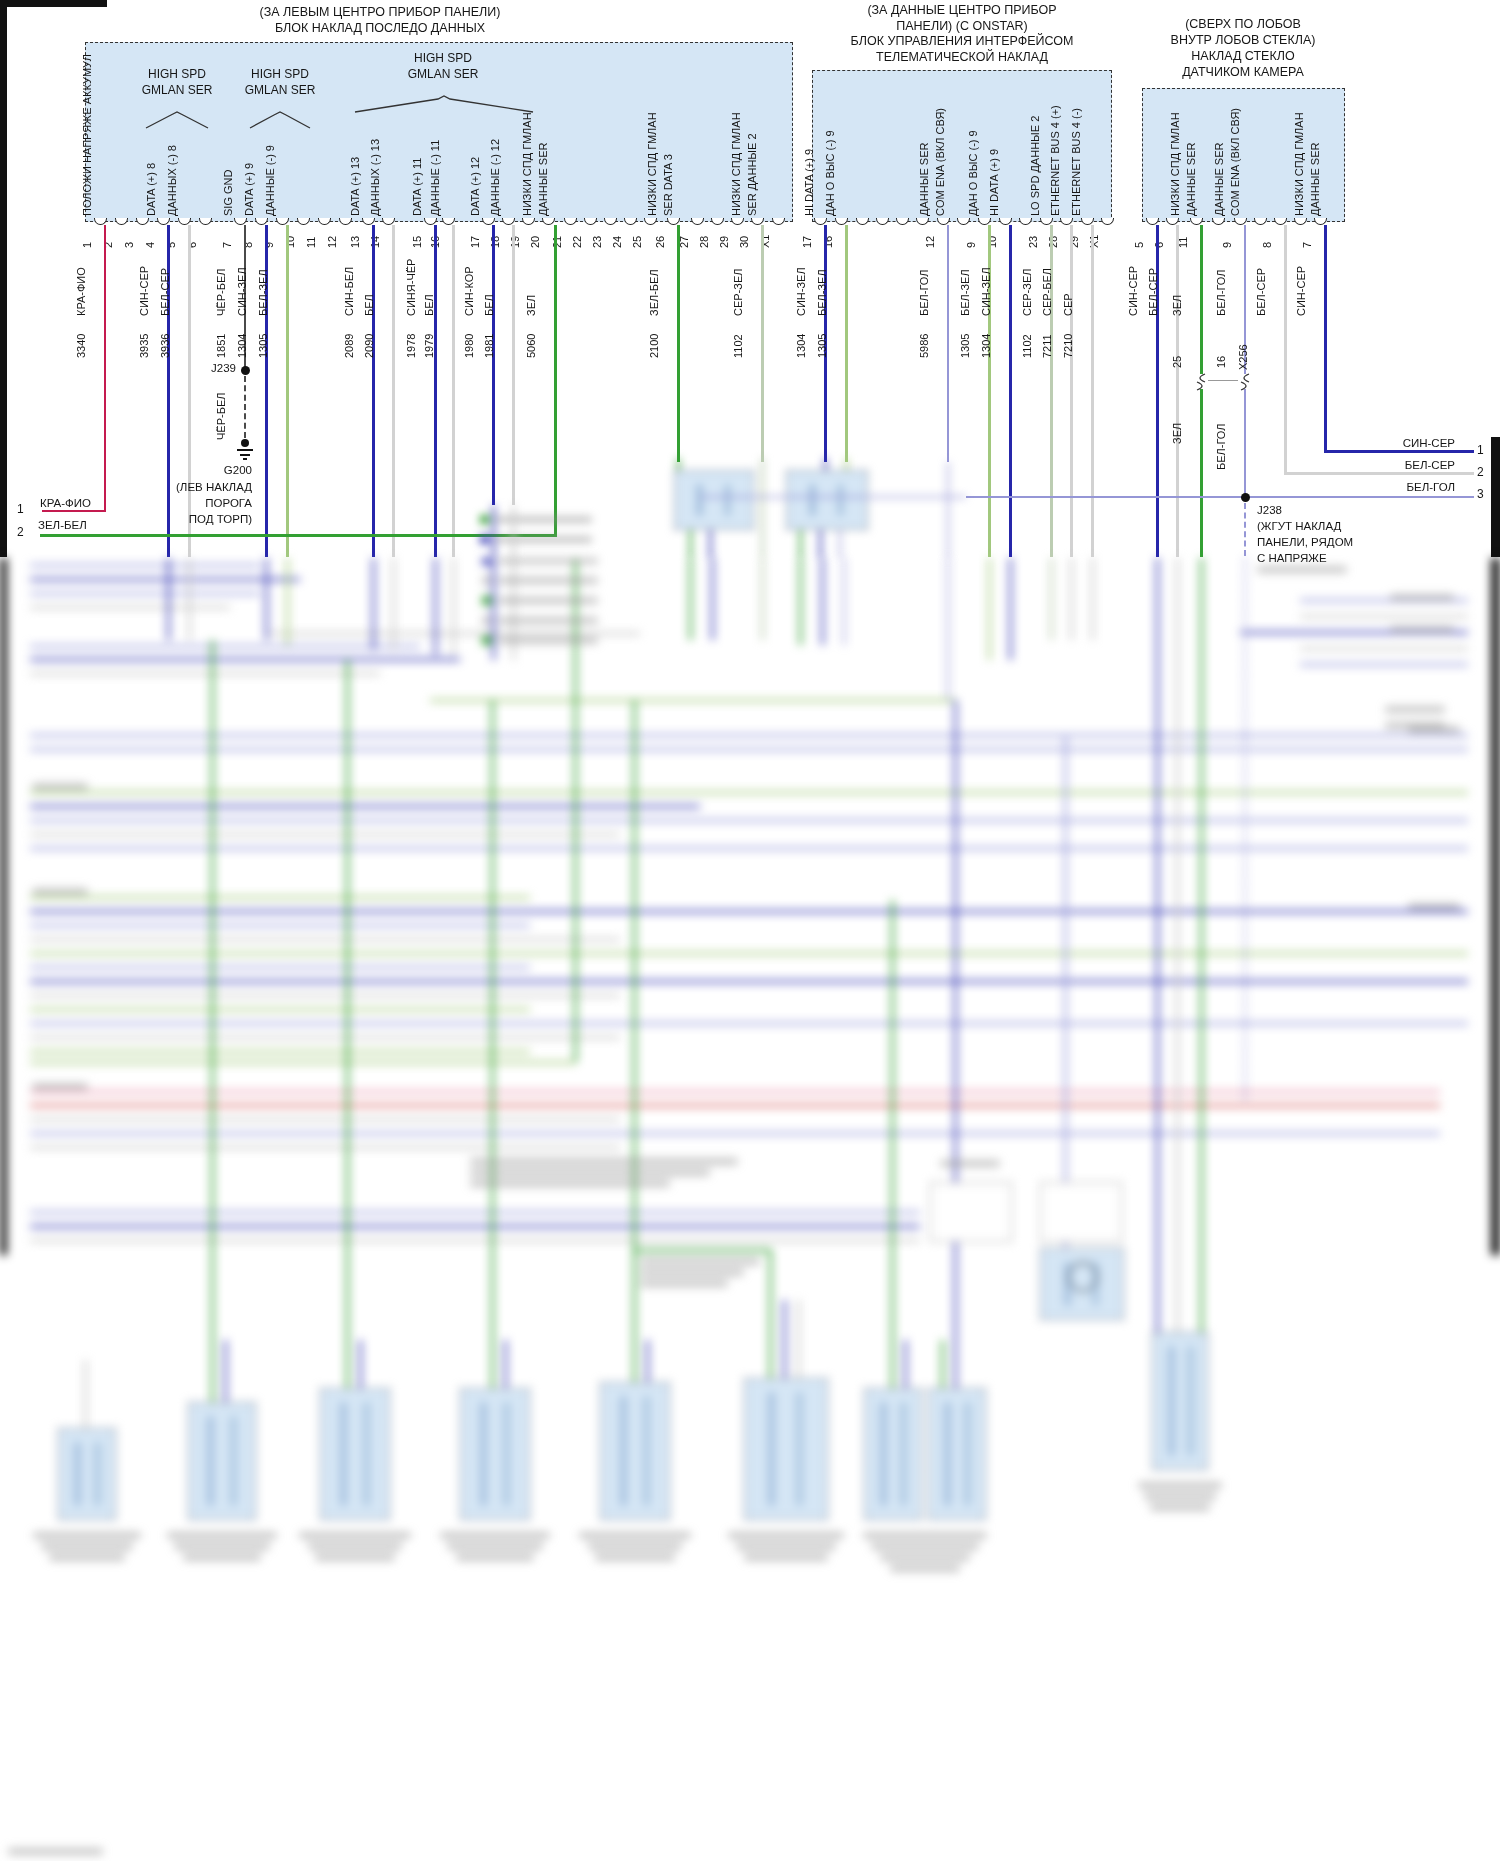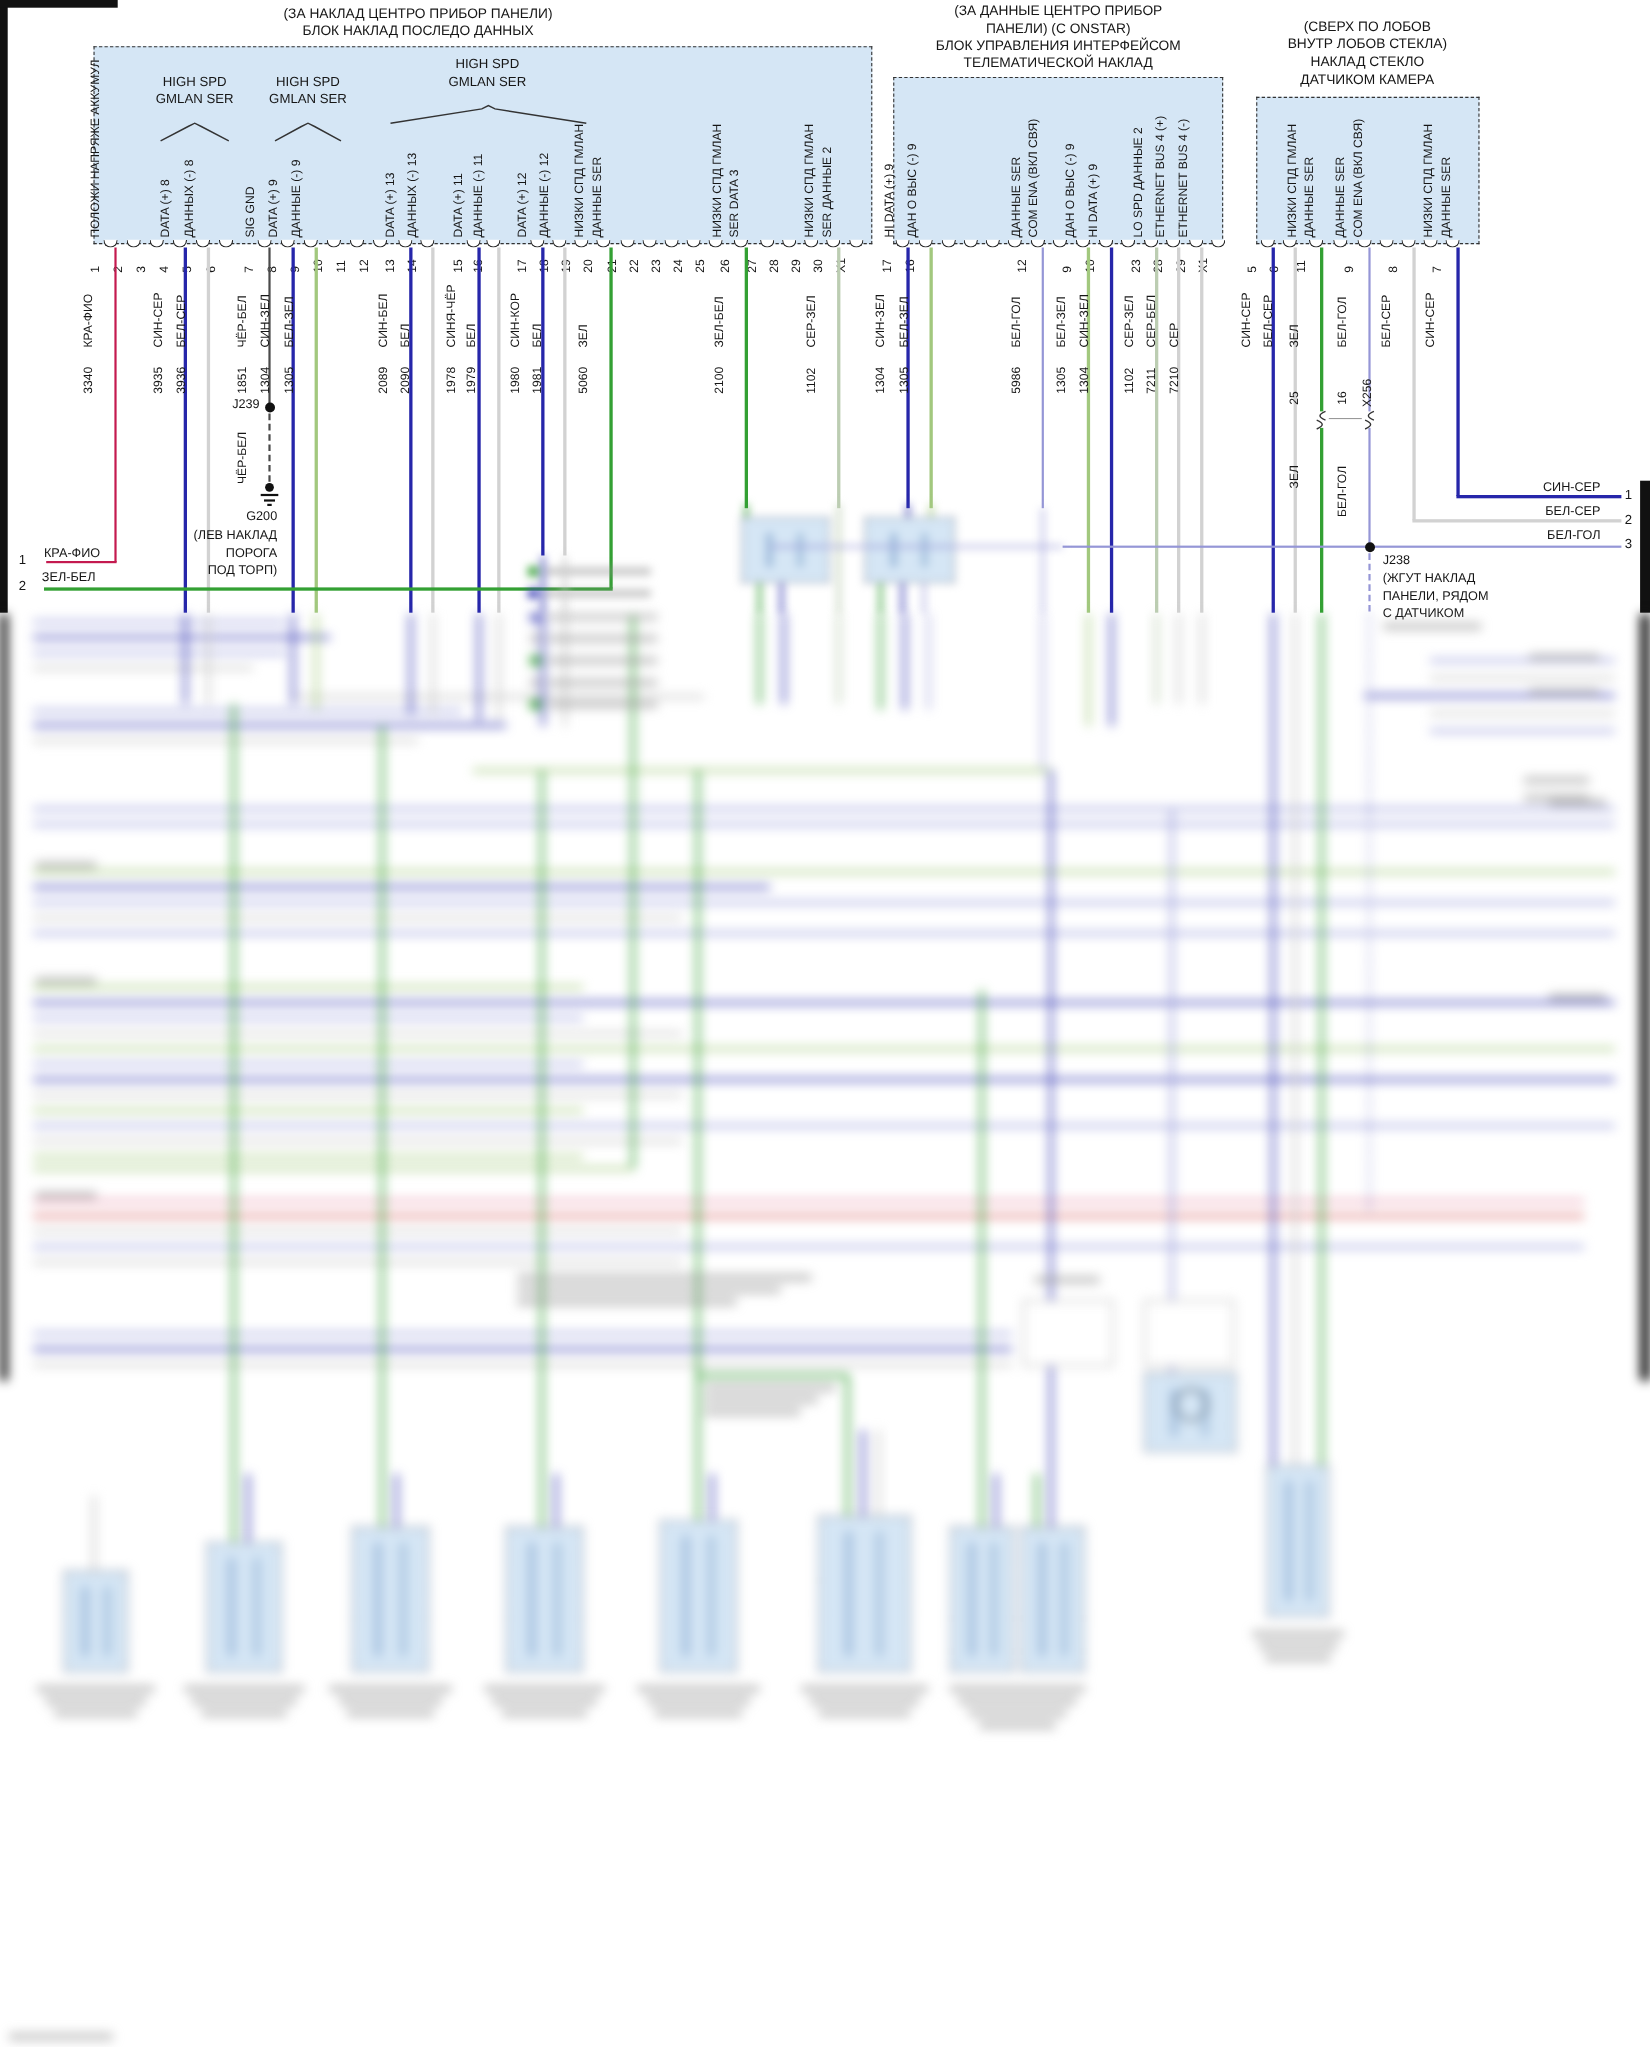--- a/index.html
+++ b/index.html
@@ -8,21 +8,21 @@
   .t{position:absolute;font-size:11px;line-height:13px;color:#161616;white-space:nowrap;
      font-family:"Liberation Sans",sans-serif;}
   .v{transform:rotate(-90deg);transform-origin:0 100%;height:13px;}
   .blur{position:absolute;overflow:hidden;}
 </style>
 </head>
 <body>
 
 <div id="canvas">
     <div style="position: absolute; left: 85px; top: 42px; width: 708px; height: 180px; background: rgb(213, 230, 245); border: 1.6px dashed rgb(51, 51, 51); box-sizing: border-box;"></div>
-    <div class="t" style="left: 380px; top: 6px; font-size: 12.5px; transform: translateX(-50%);">(ЗА НАКЛАД ЦЕНТРО ПРИБОР ПАНЕЛИ)</div>
+    <div class="t" style="left: 380px; top: 6px; font-size: 12.5px; transform: translateX(-50%);">(ЗА ЛЕВЫМ ЦЕНТРО ПРИБОР ПАНЕЛИ)</div>
     <div class="t" style="left: 380px; top: 22px; font-size: 12.5px; transform: translateX(-50%);">БЛОК НАКЛАД ПОСЛЕДО ДАННЫХ</div>
     <div class="t" style="left: 177px; top: 68px; font-size: 12px; transform: translateX(-50%);">HIGH SPD</div>
     <div class="t" style="left: 177px; top: 84px; font-size: 12px; transform: translateX(-50%);">GMLAN SER</div>
     <svg width="62" height="18" style="position: absolute; left: 146px; top: 112px; overflow: visible;">
       <polyline points="0,16 25,3 31,0 37,3 62,16" fill="none" stroke="#333" stroke-width="1.3"></polyline>
     </svg>
     <div class="t" style="left: 280px; top: 68px; font-size: 12px; transform: translateX(-50%);">HIGH SPD</div>
     <div class="t" style="left: 280px; top: 84px; font-size: 12px; transform: translateX(-50%);">GMLAN SER</div>
     <svg width="60" height="18" style="position: absolute; left: 250px; top: 112px; overflow: visible;">
       <polyline points="0,16 24,3 30,0 36,3 60,16" fill="none" stroke="#333" stroke-width="1.3"></polyline>
@@ -301,21 +301,21 @@
     <div style="position: absolute; left: 1491px; top: 437px; width: 9px; height: 120px; background: rgb(17, 17, 17);"></div>
     <div class="t" style="left: 1455px; top: 437px; font-size: 11.5px; transform: translateX(-100%);">СИН-СЕР</div>
     <div class="t" style="left: 1477px; top: 444px; font-size: 12px;">1</div>
     <div class="t" style="left: 1455px; top: 459px; font-size: 11.5px; transform: translateX(-100%);">БЕЛ-СЕР</div>
     <div class="t" style="left: 1477px; top: 466px; font-size: 12px;">2</div>
     <div class="t" style="left: 1455px; top: 481px; font-size: 11.5px; transform: translateX(-100%);">БЕЛ-ГОЛ</div>
     <div class="t" style="left: 1477px; top: 488px; font-size: 12px;">3</div>
     <div class="t" style="left: 1257px; top: 504px; font-size: 11.5px;">J238</div>
     <div class="t" style="left: 1257px; top: 520px; font-size: 11.5px;">(ЖГУТ НАКЛАД</div>
     <div class="t" style="left: 1257px; top: 536px; font-size: 11.5px;">ПАНЕЛИ, РЯДОМ</div>
-    <div class="t" style="left: 1257px; top: 552px; font-size: 11.5px;">С ДАТЧИКОМ</div>
+    <div class="t" style="left: 1257px; top: 552px; font-size: 11.5px;">С НАПРЯЖЕ</div>
     <div class="blur" style="position: absolute; left: 470px; top: 505px; width: 170px; height: 53px; filter: blur(4px);">
       <div style="position: absolute; left: 10px; top: 10px; width: 9px; height: 9px; background: rgb(58, 163, 58);"></div>
       <div style="position: absolute; left: 26px; top: 11px; width: 96px; height: 7px; background: rgb(142, 142, 142); opacity: 0.5; border-radius: 3px;"></div>
       <div style="position: absolute; left: 10px; top: 30px; width: 9px; height: 9px; background: rgb(67, 71, 184);"></div>
       <div style="position: absolute; left: 26px; top: 31px; width: 96px; height: 7px; background: rgb(142, 142, 142); opacity: 0.5; border-radius: 3px;"></div>
       <div style="position: absolute; left: 21.5px; top: 0px; width: 3px; height: 53px; background: rgb(67, 71, 184);"></div>
       <div style="position: absolute; left: 41.5px; top: 0px; width: 3px; height: 53px; background: rgb(201, 201, 201);"></div>
     </div>
     <div class="blur" style="position: absolute; left: 632px; top: 458px; width: 336px; height: 100px; filter: blur(4px);">
       <div style="position: absolute; left: 42px; top: 12px; width: 80px; height: 60px; background: rgb(213, 230, 245); border: 1.5px dashed rgb(68, 68, 85); box-sizing: border-box;"></div>

